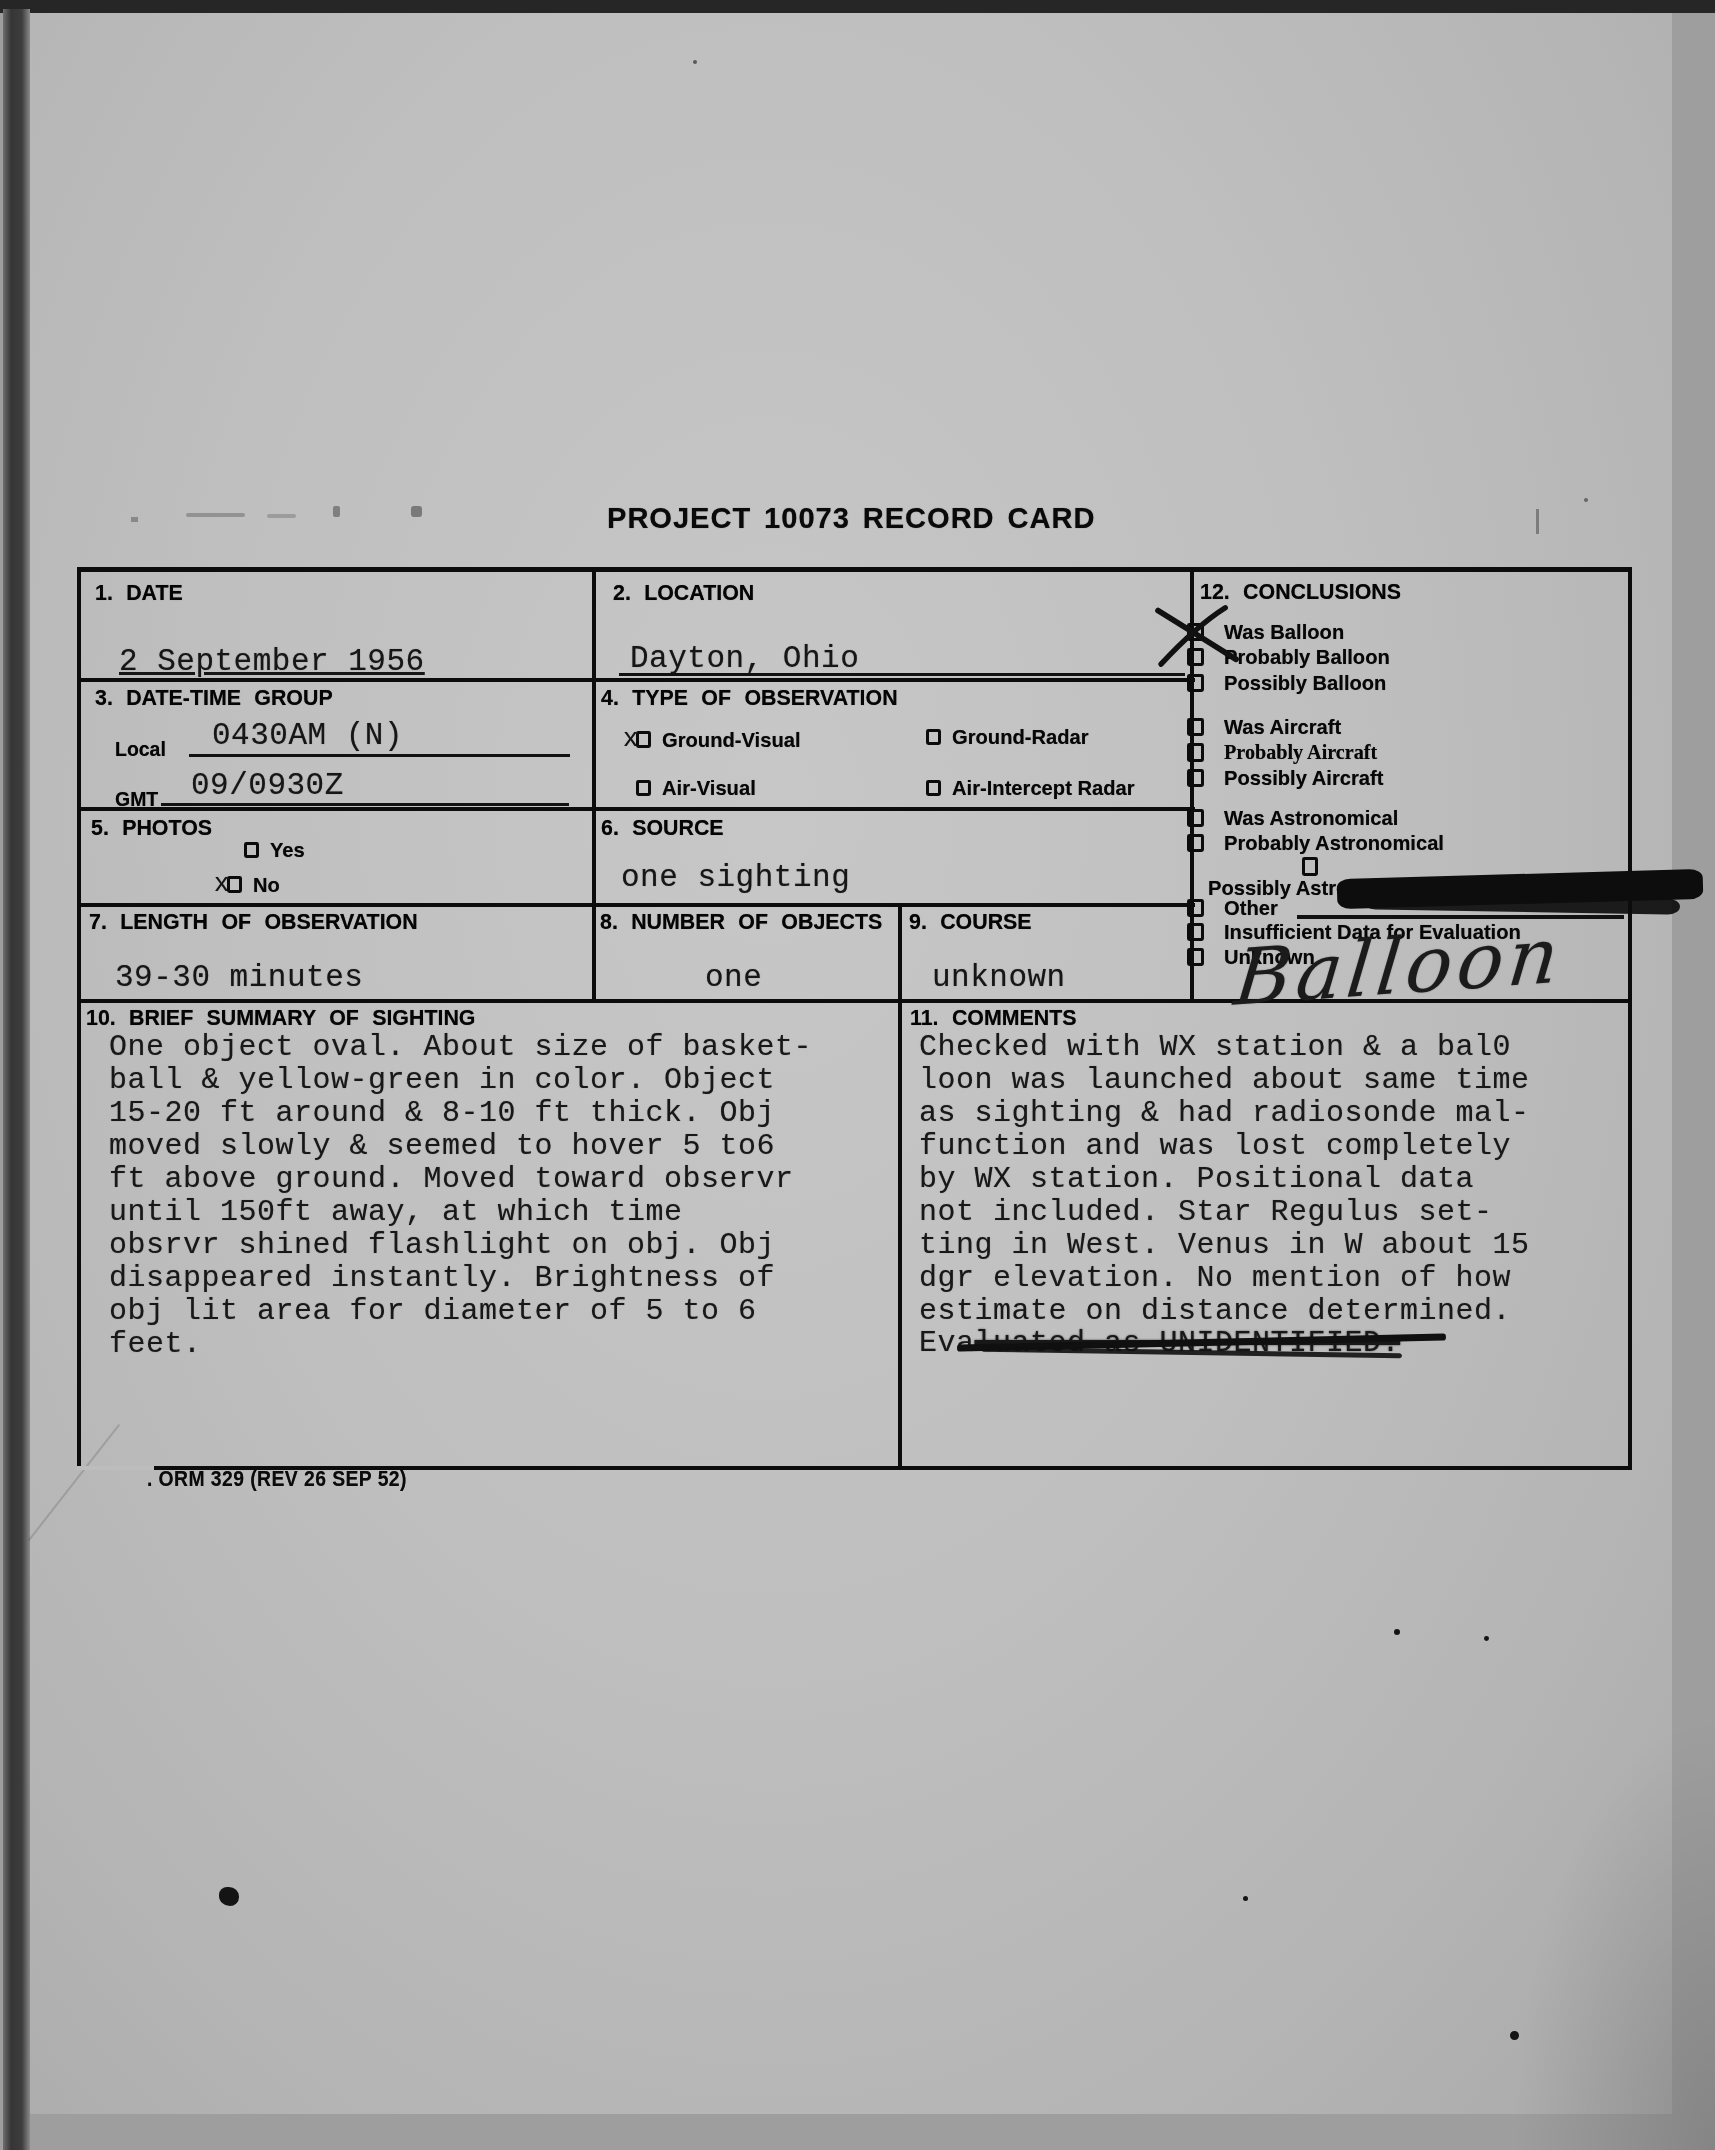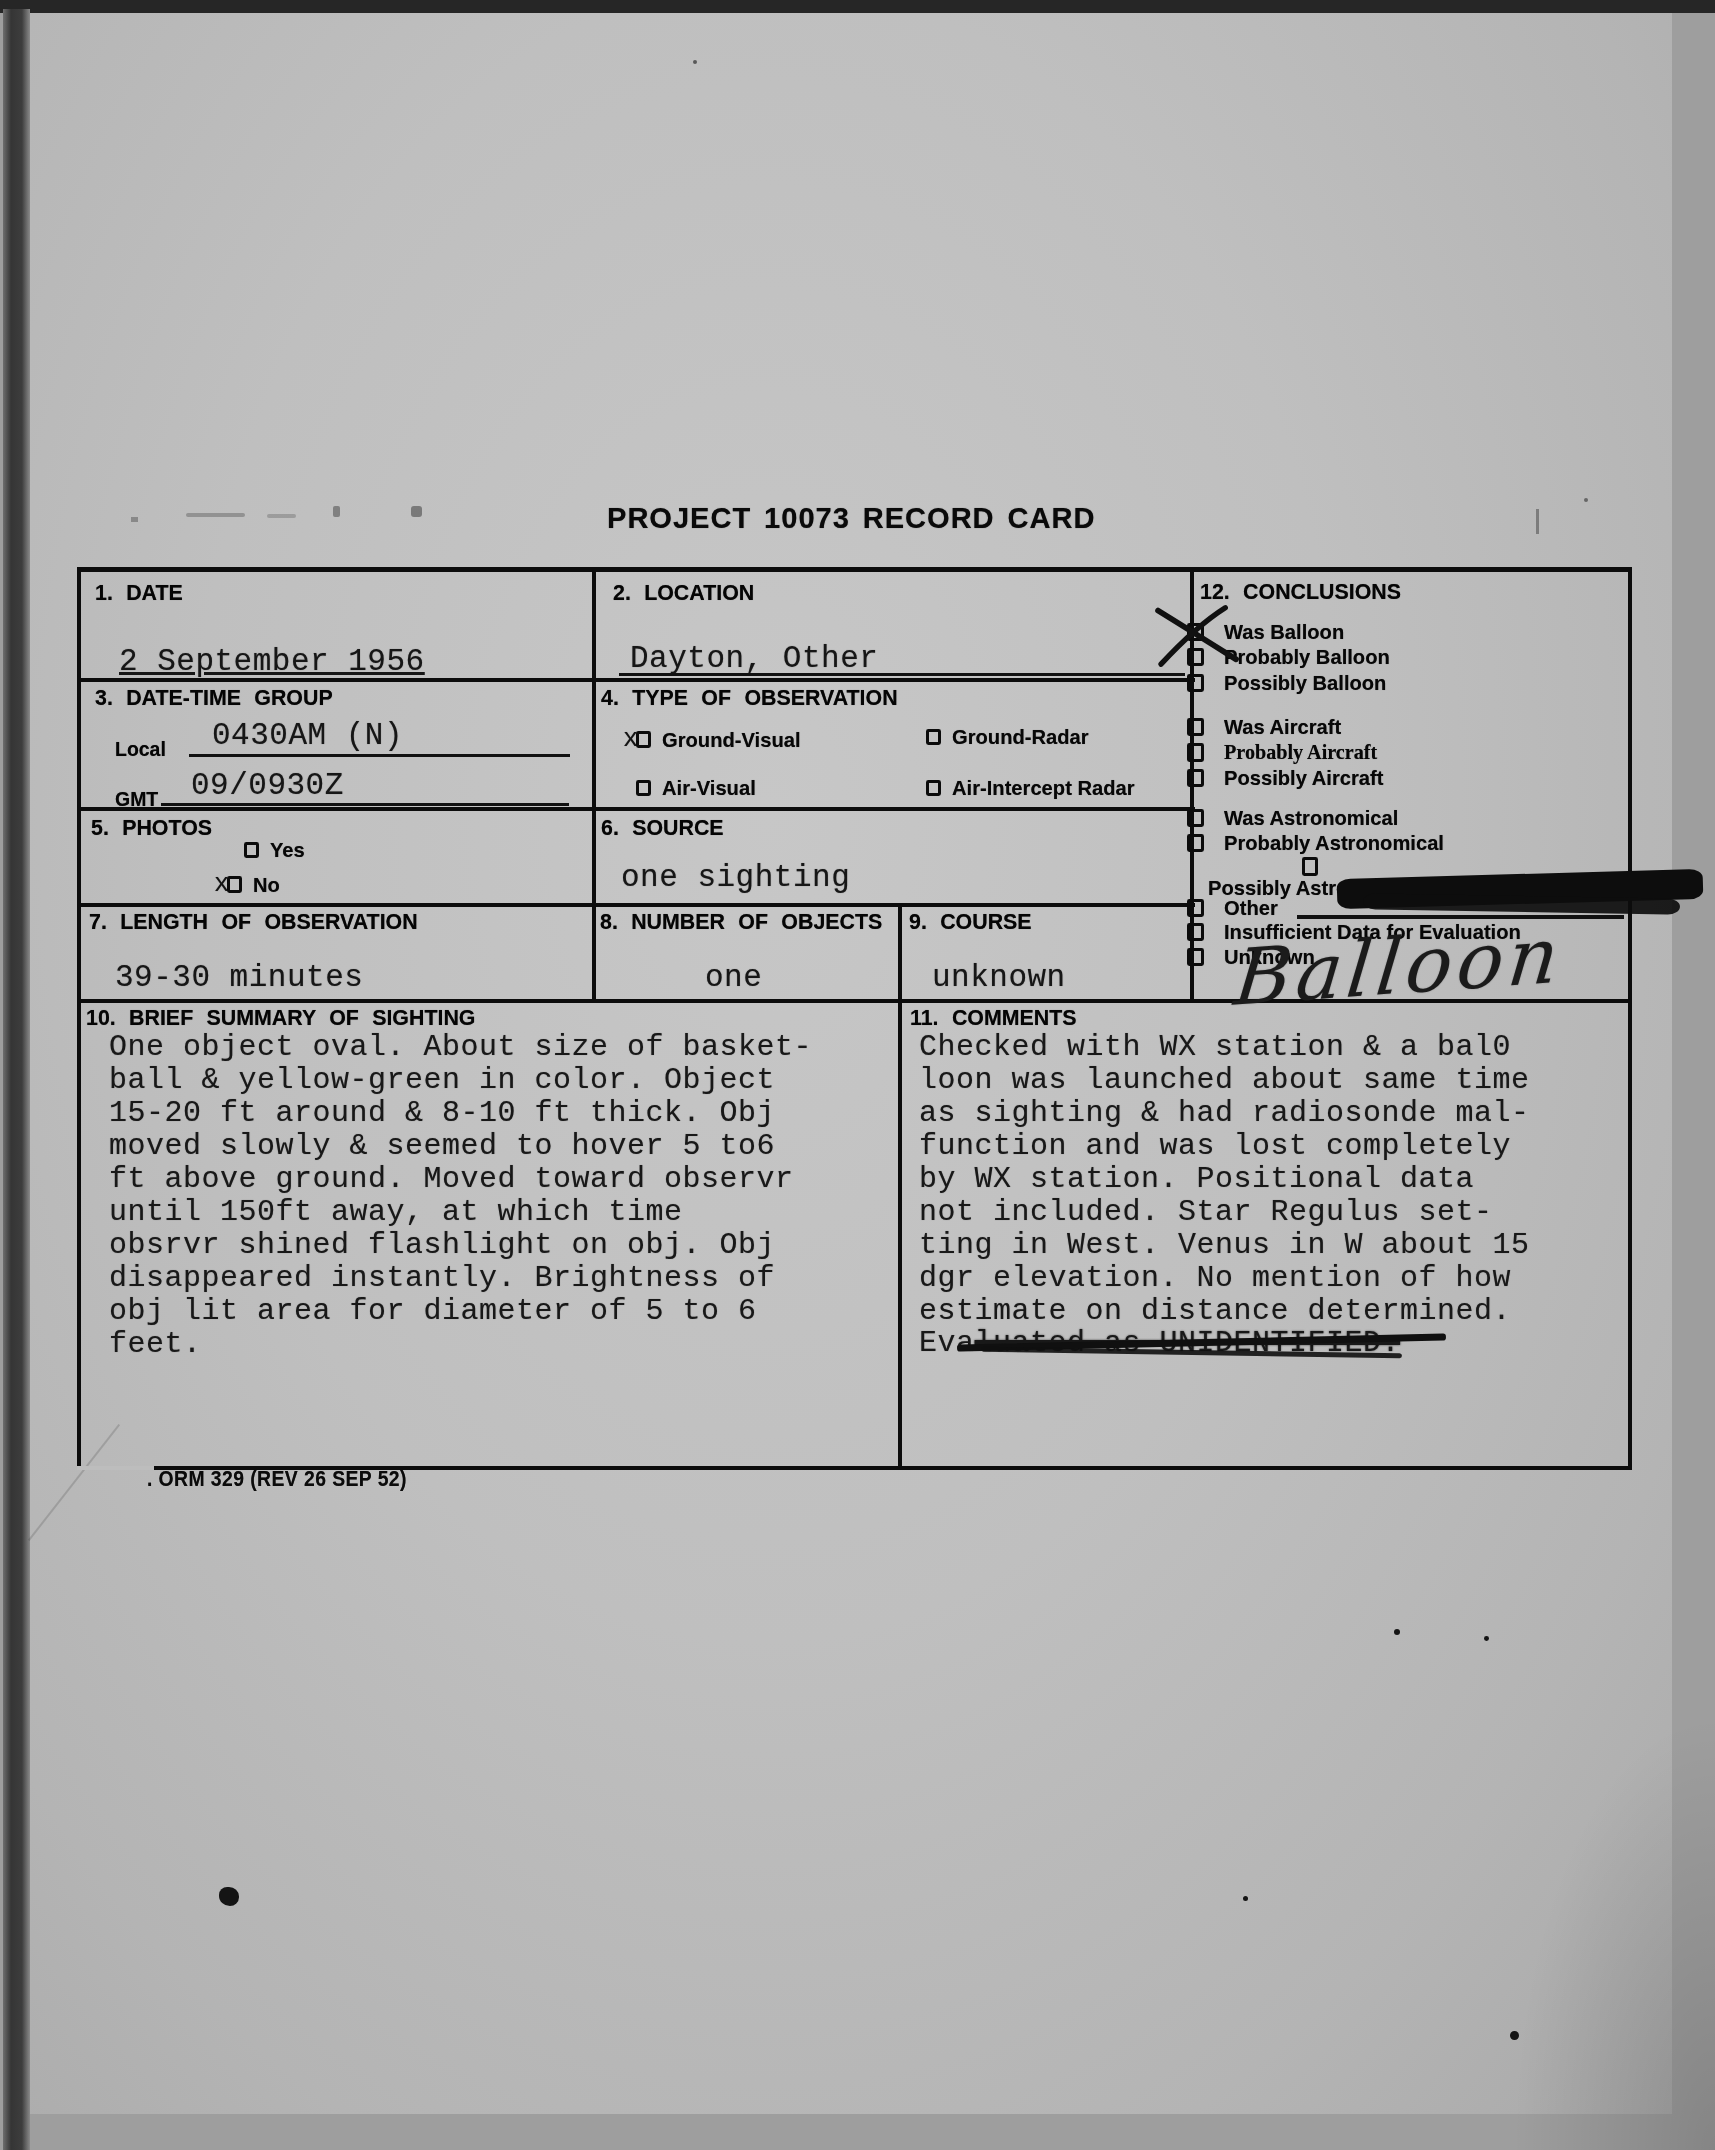--- a/index.html
+++ b/index.html
@@ -100,21 +100,21 @@
     <div class="hline" style="top:427px;left:0;width:1547px;"></div>
     <div class="vline" style="left:511px;top:0;height:431px;"></div>
     <div class="vline" style="left:1109px;top:0;height:431px;"></div>
     <div class="vline" style="left:817px;top:331px;height:96px;"></div>
     <div class="vline" style="left:817px;top:427px;height:467px;"></div>
 
     <div class="flabel" style="left:13.7px;top:7.8px;">1. DATE</div>
     <div class="typed" style="left:38px;top:72px;text-decoration:underline;">2 September 1956</div>
 
     <div class="flabel" style="left:532px;top:7.8px;">2. LOCATION</div>
-    <div class="typed" style="left:549px;top:69px;">Dayton, Other</div>
+    <div class="typed" style="left:549px;top:69px;">Dayton, Ohio</div>
     <div class="rule" style="left:538px;top:101px;width:566px;"></div>
 
     <div class="flabel" style="left:13.7px;top:113px;">3. DATE-TIME GROUP</div>
     <div class="flabel" style="left:34px;top:165px;font-size:20.5px;">Local</div>
     <div class="typed" style="left:131px;top:146px;">0430AM (N)</div>
     <div class="rule" style="left:108px;top:182px;width:381px;"></div>
     <div class="flabel" style="left:34px;top:215px;font-size:20.5px;">GMT</div>
     <div class="typed" style="left:110px;top:196px;">09/0930Z</div>
     <div class="rule" style="left:80px;top:231px;width:408px;"></div>
 

